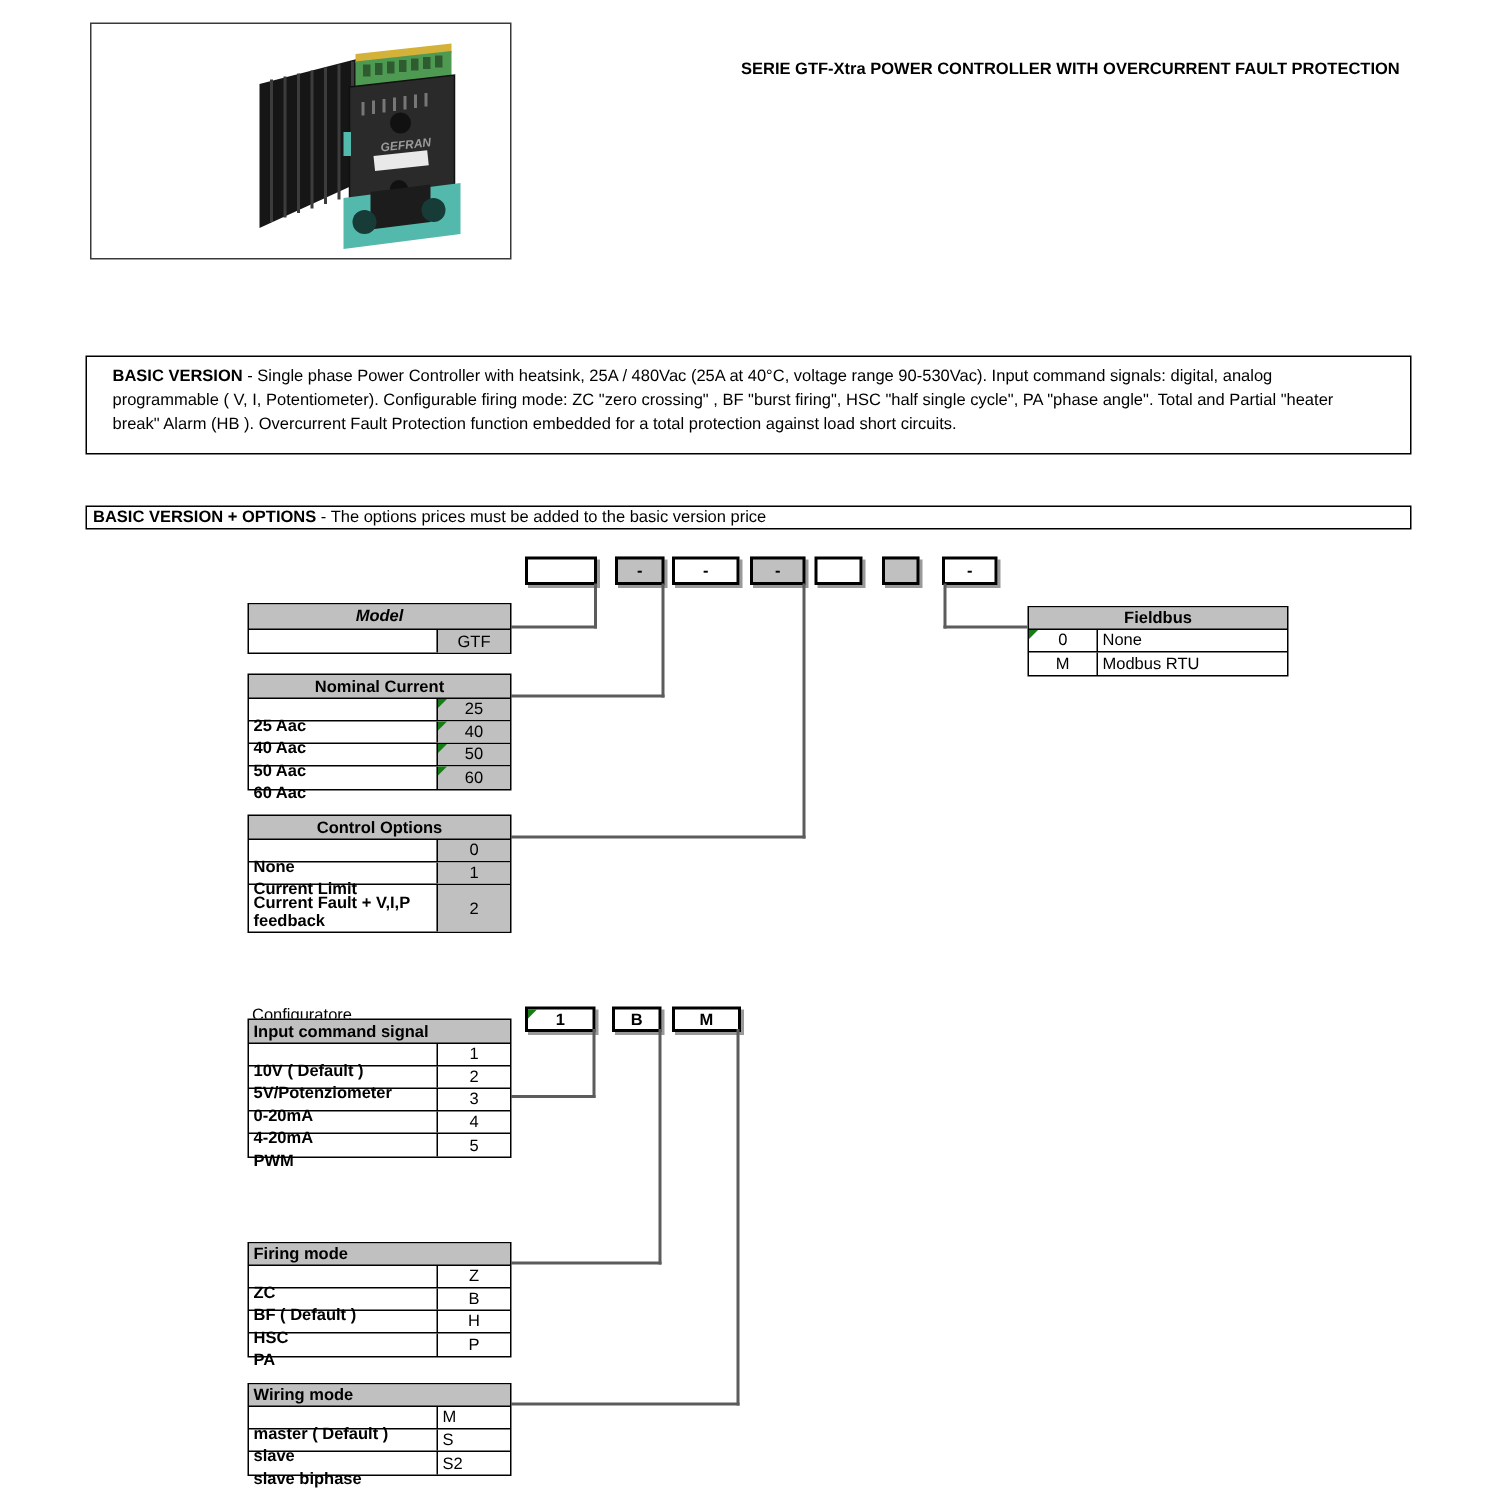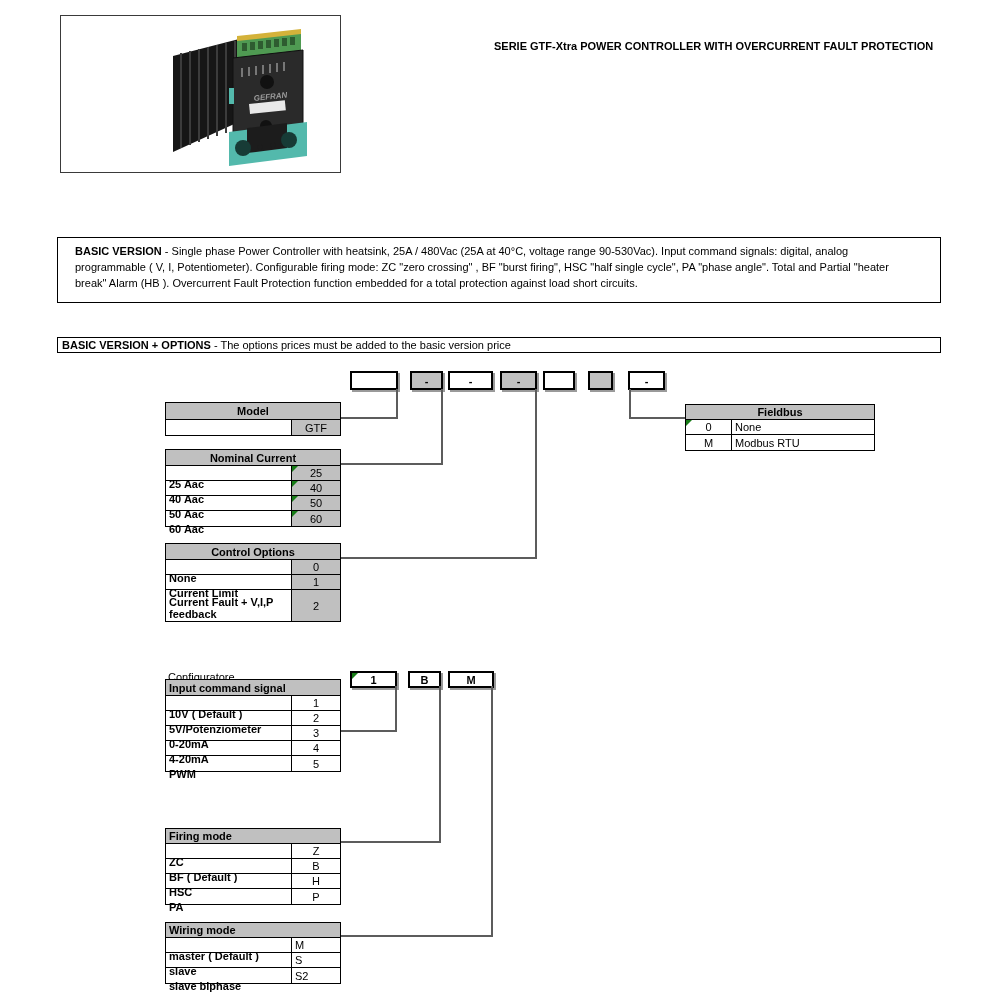--- a/index.html
+++ b/index.html
@@ -32,21 +32,21 @@
   .thdr{background:#c0c0c0;font-weight:bold;border-bottom:1px solid #000;display:flex;align-items:center;height:16px;padding:0 3px;}
   .thdr.center{justify-content:center;}
   .trow{display:flex;border-bottom:1px solid #000;height:15px;}
   .trow:last-child{border-bottom:none;}
   .trow.tall{height:31px;}
   .c1{flex:0 0 125px;display:flex;align-items:center;padding:18px 3px;line-height:12px;font-weight:bold;}
   .c2{flex:1;border-left:1px solid #000;display:flex;align-items:center;justify-content:center;position:relative;}
   .c2.gray{background:#c0c0c0;}
   .c2.left{justify-content:flex-start;padding-left:3px;}
   
-  .tbl.fb{width:190px;}
+  .tbl.fb{width:174px;}
   .fk{flex:0 0 45px;display:flex;align-items:center;justify-content:center;position:relative;}
   .fv{flex:1;border-left:1px solid #000;display:flex;align-items:center;padding:0 3px;}
 
   .gmark{position:absolute;top:0;left:0;width:0;height:0;border-top:6px solid #177c17;border-right:6px solid transparent;}
   .cfg-label{position:absolute;left:168px;top:671px;font-size:11px;}
 </style>
 </head>
 <body>
 
 <div class="img-frame">
@@ -128,21 +128,21 @@
 <div class="codebox" style="left:628px;top:371px;width:37px;">
     <span>-</span>
   </div>
 
 <div class="conn rb" style="left:340px;top:389px;width:58px;height:30px;"></div>
 <div class="conn rb" style="left:340px;top:389px;width:103px;height:76px;"></div>
 <div class="conn rb" style="left:340px;top:389px;width:197px;height:170px;"></div>
 <div class="conn lb" style="left:629px;top:389px;width:56px;height:30px;"></div>
 
 <div class="tbl" style="left:165px;top:402px;">
-  <div class="thdr center" style="height:17px;">Model</div>
+  <div class="thdr center" style="height:17px;font-style:italic;">Model</div>
   <div class="trow">
     <div class="c1"></div>
     <div class="c2 gray">GTF</div>
   </div>
 </div>
 
 <div class="tbl" style="left:165px;top:449px;">
   <div class="thdr center">Nominal Current</div>
   <div class="trow">
     <div class="c1">25 Aac</div>

